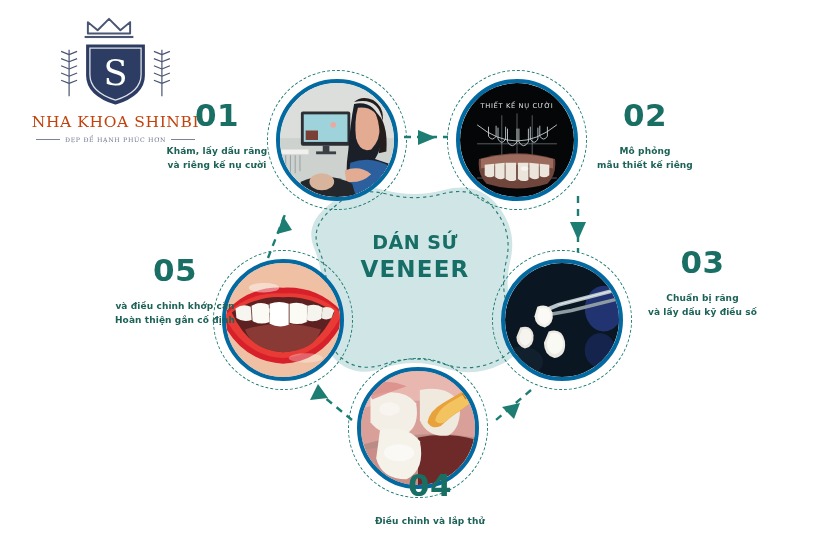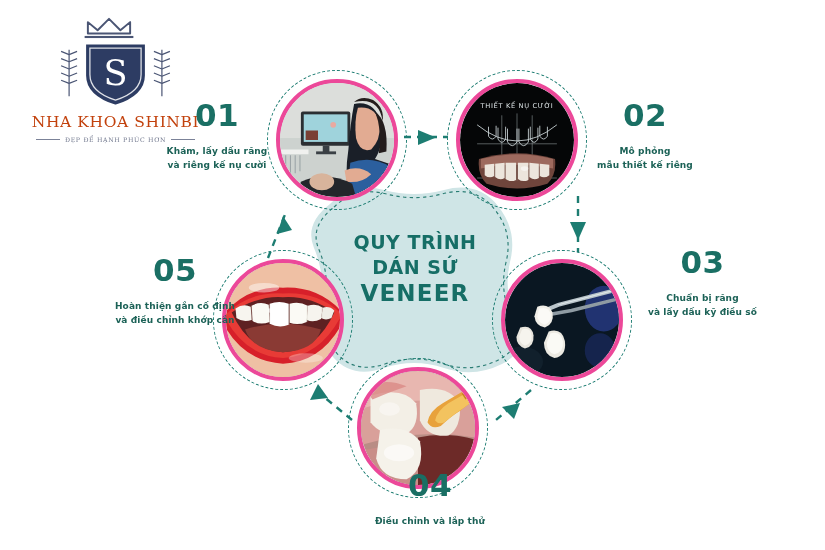--- a/index.html
+++ b/index.html
@@ -39,21 +39,21 @@
     letter-spacing:0.5px;
   }
   .ct1 { font-size:19px; }
   .ct2 { font-size:19px; }
   .ct3 { font-size:23px; letter-spacing:1.2px; }
 
   
   .node { position:absolute; border-radius:50%; }
   .ring {
     position:absolute; inset:0; border-radius:50%;
-    border:4px solid #ec4899; overflow:hidden;
+    border:4px solid #0369a1; overflow:hidden;
     background:#dfe9ea;
   }
   .dash {
     position:absolute; border-radius:50%;
     border:1.4px dashed #1d7d72;
   }
   .photo { position:absolute; inset:0; border-radius:50%; overflow:hidden; }
   .photo svg { display:block; width:100%; height:100%; }
 
   
@@ -156,21 +156,20 @@
              Q 238 182 210 196
              Q 182 210 152 200
              Q 122 190 92 200
              Q 60 211 41 189
              Q 22 167 28 138
              Q 34 108 22 80
              Q 12 56 38 36 Z" fill="none" stroke="#2a7d74" stroke-width="1.2" stroke-dasharray="3.5 3.5" transform="translate(0,0) scale(0.955) translate(6,5)"></path>
   </svg>
 
   <div class="center-text">
-    <div class="ct1">QUY TRÌNH</div>
     <div class="ct2">DÁN SỨ</div>
     <div class="ct3">VENEER</div>
   </div>
 
   <svg id="arrows" viewBox="0 0 825 550">
     <g stroke="#1d7d72" stroke-width="2.4" fill="none" stroke-dasharray="7 6">
       <path d="M404 137 L448 137"></path>
       <path d="M578 196 L578 252"></path>
       <path d="M531 390 L496 420"></path>
       <path d="M352 420 L318 392"></path>
@@ -390,18 +389,18 @@
   <div class="label" id="lab4">
     <div class="num">04</div>
     <div class="desc">
       <div>Điều chỉnh và lắp thử</div>
     </div>
   </div>
 
   <div class="label" id="lab5">
     <div class="num">05</div>
     <div class="desc">
+      <div>và điều chỉnh khớp cắn</div>
       <div>Hoàn thiện gắn cố định</div>
-      <div>và điều chỉnh khớp cắn</div>
     </div>
   </div>
 
 </div>
 
 </body></html>

